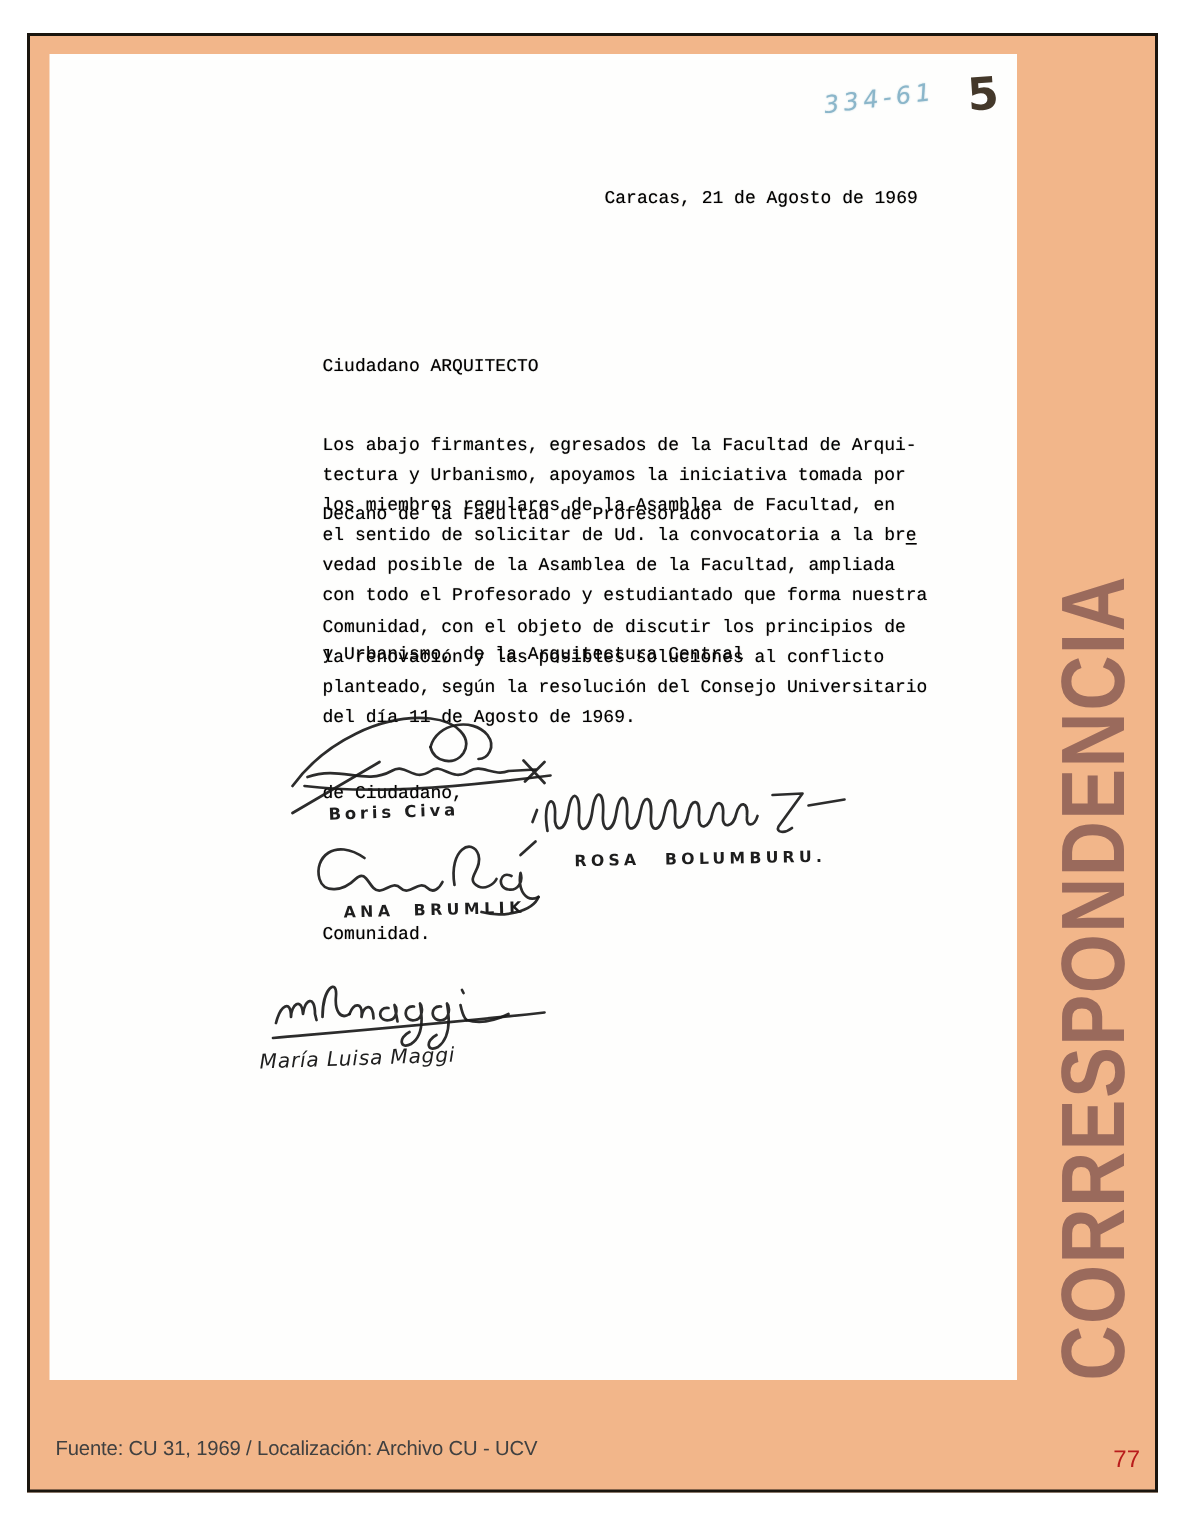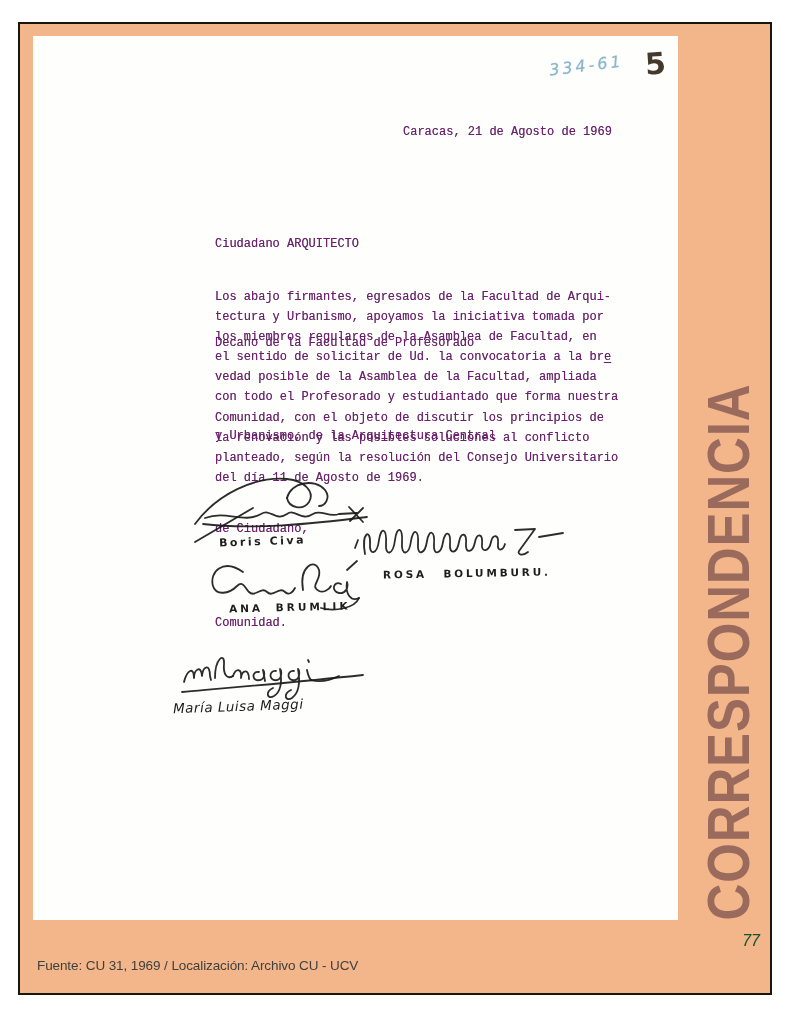--- a/index.html
+++ b/index.html
@@ -16,26 +16,26 @@
   
   .corr{position:absolute;left:388px;top:596px;width:640px;height:64px;
     display:flex;align-items:center;justify-content:center;
     transform:rotate(-90deg) scaleX(0.85);transform-origin:center center;
     font-size:60px;font-weight:bold;letter-spacing:1px;color:#9a6a5c;
     white-space:nowrap;}
 
   
   .footer-source{position:absolute;left:17px;top:934px;font-size:13.5px;
     color:#404040;letter-spacing:-0.1px;}
-  .footer-page{position:absolute;right:10px;top:908px;font-size:16px;
-    color:#14532d;font-style:italic;}
+  .footer-page{position:absolute;right:10px;top:941px;font-size:16px;
+    color:#b91c1c;}
 
   
   .typed{font-family:"Liberation Mono","DejaVu Sans Mono",monospace;
-    font-size:12px;color:#701a75;text-shadow:0 0 0.6px rgba(70,65,58,.7);
+    font-size:12px;color:#000000;text-shadow:0 0 0.6px rgba(70,65,58,.7);
     white-space:pre;position:absolute;}
   .date-line{left:370px;top:89px;}
   .recipient{left:182px;top:123px;line-height:15px;}
   .recipient .r{height:15px;margin-top:48px;}
   .recipient .gap{margin-bottom:6px;}
   .recipient .gap2{margin-bottom:1px;}
   .body-block{left:182px;top:251px;line-height:20.1px;}
   .typed-line .u{text-decoration:underline;text-underline-offset:2px;}
 
   

